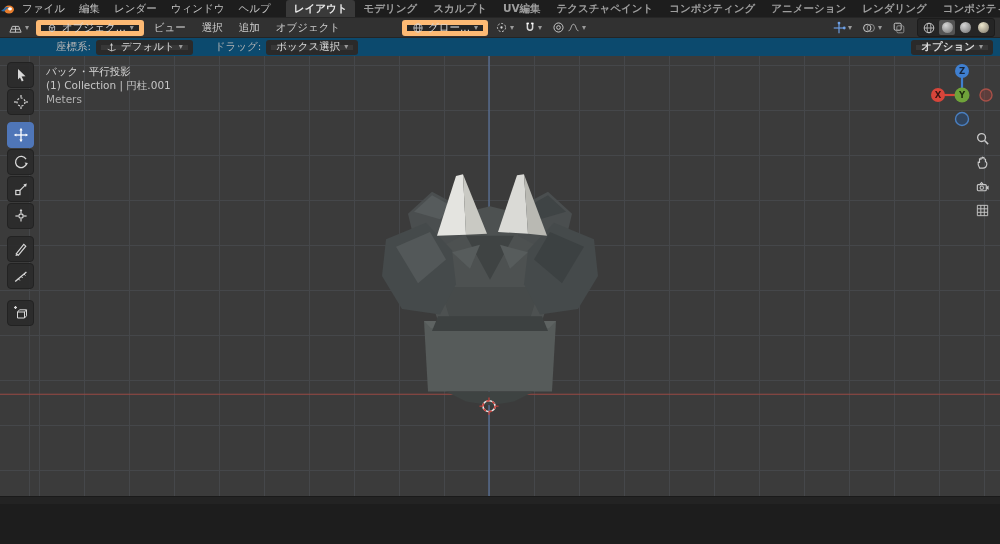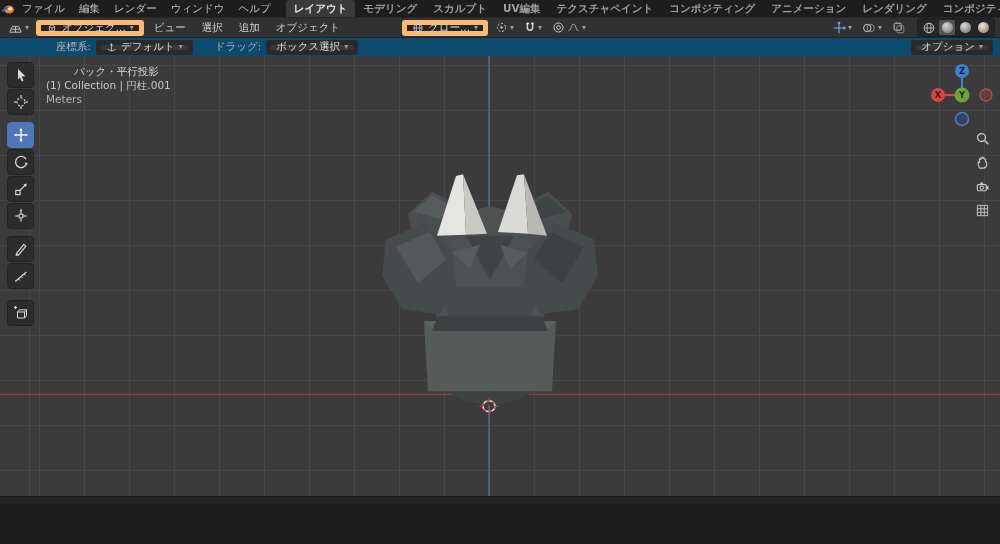--- a/index.html
+++ b/index.html
@@ -35,31 +35,31 @@
   .shadebtn.active { background:#535353; }
   .sphere { width:11px; height:11px; border-radius:50%; background:radial-gradient(circle at 35% 30%, #d6d6d6, #6f6f6f); }
   .sphere.render { background:radial-gradient(circle at 35% 30%, #efe9cf, #7a7468); }
 
   
   .toolsettings { height:19px; flex:0 0 19px; background:#0c4a6e; display:flex; align-items:center;
                   font-size:10.5px; color:#b5b5b5; padding-left:56px; border-top:1px solid #242424; }
   .toolsettings .pill { background:#373737; border-color:#2a2a2a; height:15px; }
   .ts-label { margin-right:5px; }
   .ts-gap { width:22px; }
-  .options-pill { margin-left:auto; margin-right:7px; }
+  .options-pill { margin-left:auto; margin-right:7px;font-weight:bold; }
 
   
   .viewport { position:relative; flex:1 1 auto; background-color:#3b3b3b; overflow:hidden;
       background-image:
         repeating-linear-gradient(to right, #45474a 0, #45474a 1px, transparent 1px, transparent 45px),
         repeating-linear-gradient(to bottom, #45474a 0, #45474a 1px, transparent 1px, transparent 45px);
       background-position: 39px 0, 0 9px; }
   .scene-svg { position:absolute; inset:0; width:100%; height:100%; }
   .vtext { position:absolute; left:46px; top:8px; font-size:10.5px; line-height:14px; }
-  .vtext .l1 { color:#d6d6d6;margin-left:28px; }
+  .vtext .l1 { color:#d6d6d6; }
   .vtext .l2 { color:#c6c6c6; }
   .vtext .l3 { color:#b2b2b2; }
 
   .tools { position:absolute; left:7px; top:6px; display:flex; flex-direction:column; gap:1px; }
   .tool { width:27px; height:26px; background:rgba(43,43,43,0.92); border:1px solid #222;
           border-radius:4px; display:flex; align-items:center; justify-content:center; }
   .tool.active { background:#4f76b8; border-color:#4f76b8; }
   .tool.gap6 { margin-top:6px; } .tool.gap10 { margin-top:10px; }
 
   .gizmo { position:absolute; left:930px; top:7px; width:64px; height:64px; }

